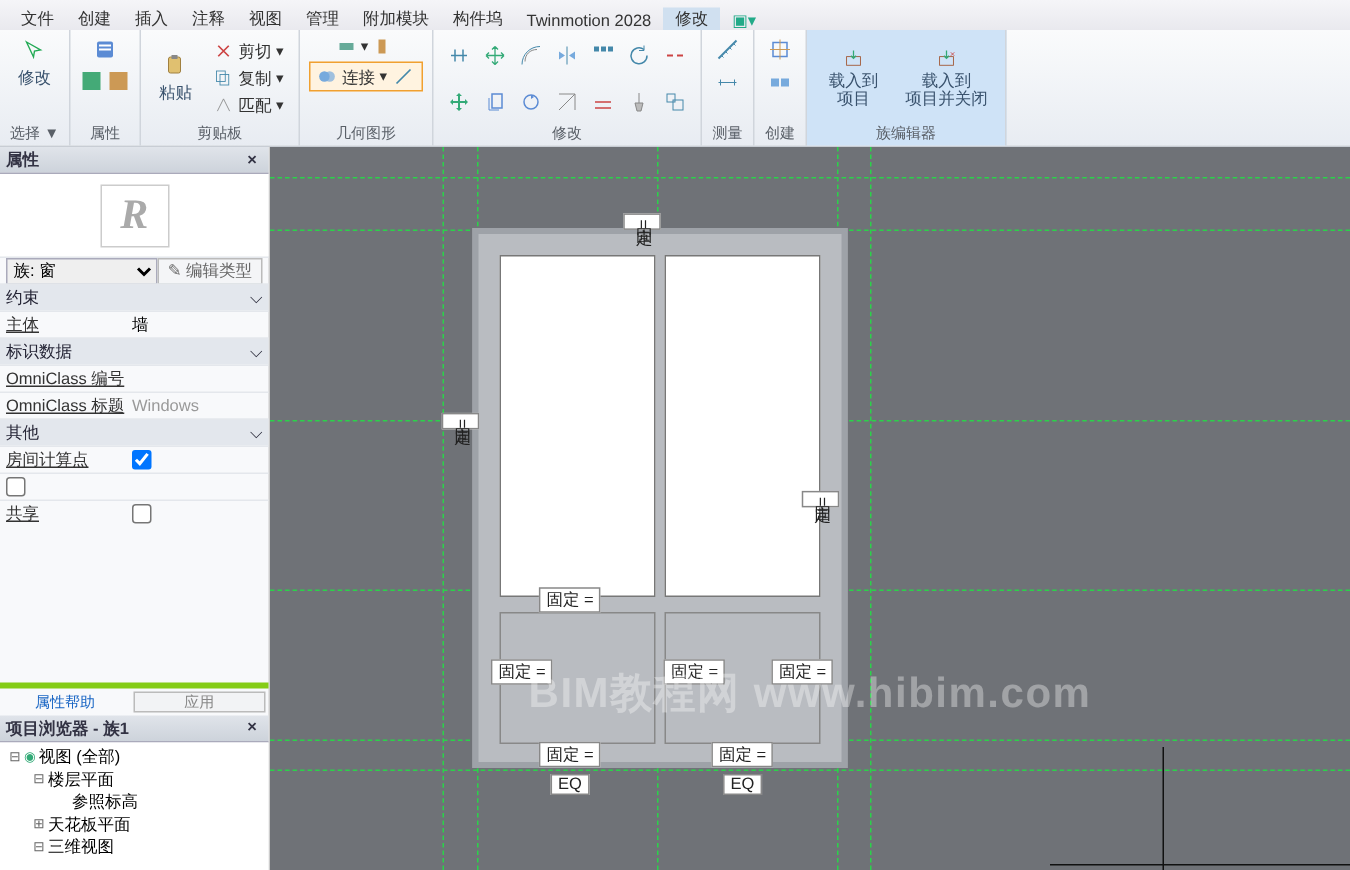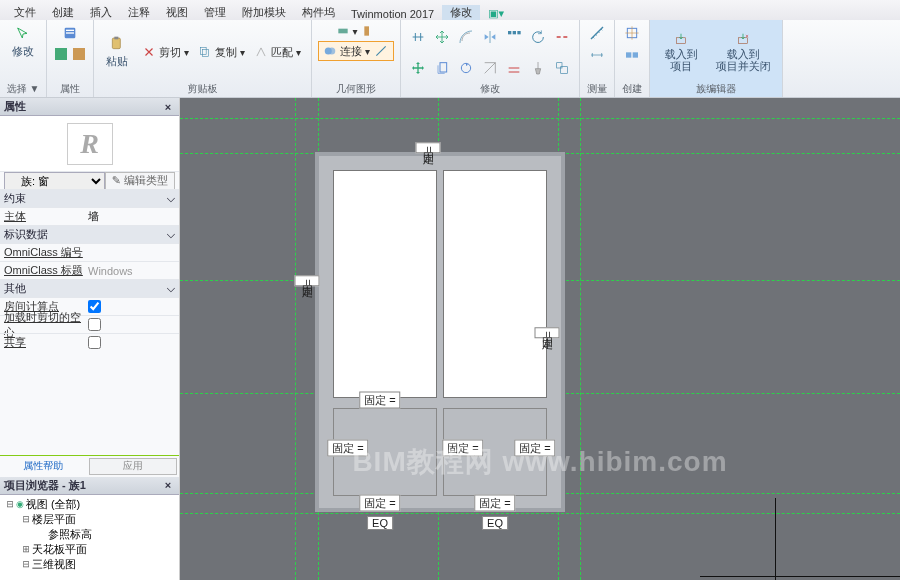--- a/index.html
+++ b/index.html
@@ -25,24 +25,24 @@
 .sidebar { position:absolute; left:0; top:98px; width:180px; height:482px; background:#f8f9fb; border-right:1px solid #ccc; display:flex; flex-direction:column; }
 .palette-title { background:linear-gradient(#e0e4ea,#cdd3db); height:18px; display:flex; align-items:center; padding:0 4px; border-bottom:1px solid #aab; font-weight:bold; color:#334; }
 .palette-title .x { margin-left:auto; width:14px; text-align:center; cursor:pointer; }
 .prop-pic { height:55px; display:flex; align-items:center; justify-content:center; background:#fff; }
 .prop-pic .logo { width:46px; height:42px; border:1px solid #ccc; display:flex; align-items:center; justify-content:center; font:italic bold 28px Georgia; color:#aaa; }
 .prop-row { display:flex; align-items:center; height:18px; padding:0 4px; border-top:1px solid #e4e7ec; }
 .prop-row input[type=text]{ flex:1; height:15px; font-size:11px; border:1px solid #aab; padding:0 2px; }
 .prop-row .lbl { width:84px; color:#333;text-decoration:underline; }
 .prop-row.section { background:#e3e7ed; font-weight:normal; color:#223; }
 .prop-row.section .tri { margin-left:auto; }
-select { flex:1; height:18px; font-size:11px; border:1px solid #aab;padding-left:12px; }
+select { flex:1; height:18px; font-size:11px; border:1px solid #aab; }
 .editbtn { border:1px solid #bbb; background:#f4f5f7; height:18px; padding:0 6px; font-size:10px; color:#666; display:flex;align-items:center;gap:3px; }
 .chk { width:13px; height:13px; }
-.prop-footer { margin-top:auto; display:flex; height:22px; border-top:1px solid #84cc16; }
+.prop-footer { margin-top:auto; display:flex; height:22px; border-top:4px solid #84cc16; }
 .prop-footer div { flex:1; display:flex; align-items:center; justify-content:center; font-size:10px; }
 .prop-footer .hl { color:#1a66c4; }
 .prop-footer .btn { border:1px solid #bbb; margin:2px; background:#f2f3f5; color:#888; }
 
 .browser { flex:1; display:flex; flex-direction:column; min-height:0; }
 .tree { flex:1; overflow:auto; background:#fff; font-size:11px; padding-top:2px; }
 .tnode { display:flex; align-items:center; height:15px; padding-left:4px; cursor:pointer; white-space:nowrap; }
 .tw { width:12px; text-align:center; color:#666; font-size:9px; }
 
 .canvas { position:absolute; left:180px; top:98px; width:720px; height:482px; background:#6f7277; overflow:hidden; }
@@ -62,21 +62,21 @@
 
 <div class="menubar">
   <span>文件</span>
   <span>创建</span>
   <span>插入</span>
   <span>注释</span>
   <span>视图</span>
   <span>管理</span>
   <span>附加模块</span>
   <span>构件坞</span>
-  <span>Twinmotion 2017</span>
+  <span>Twinmotion 2028</span>
   <span class="active">修改</span>
   <span style="color:#2a8">▣▾</span>
 </div>
 
 <div class="ribbon">
 
   <div class="rgroup">
     <div class="icons col">
       <div class="ibtn big">
         <svg viewBox="0 0 24 24">
@@ -115,21 +115,21 @@
 
   <div class="rgroup">
     <div class="icons">
       <div class="ibtn big">
         <svg viewBox="0 0 24 24">
             <rect x="5" y="3" width="12" height="16" rx="2" fill="#e0c070" stroke="#a08040"></rect>
             <rect x="8" y="1" width="6" height="4" fill="#888"></rect>
           </svg>
         <span>粘贴</span>
       </div>
-      <div style="display:flex;flex-direction:row;gap:1px">
+      <div style="display:flex;flex-direction:column;gap:1px">
         <div class="smalltxt"><svg viewBox="0 0 24 24">
               <path d="M6 6l12 12M18 6L6 18" stroke="#c44" stroke-width="2"></path>
             </svg><span>剪切</span> ▾</div>
         <div class="smalltxt"><svg viewBox="0 0 24 24">
               <rect x="4" y="4" width="10" height="12" fill="none" stroke="#48a"></rect>
               <rect x="8" y="8" width="10" height="12" fill="none" stroke="#48a"></rect>
             </svg><span>复制</span> ▾</div>
         <div class="smalltxt"><svg viewBox="0 0 24 24">
               <path d="M5 19l7-14 7 14" fill="none" stroke="#888"></path>
             </svg><span>匹配</span> ▾</div>
@@ -339,21 +339,20 @@
     </div>
   <div class="prop-row section">
       <span>其他</span>
       <span class="tri">⌵</span>
     </div>
   <div class="prop-row">
       <span class="lbl">房间计算点</span>
       <input class="chk" type="checkbox" checked="" style="">
     </div>
   <div class="prop-row">
-      <span class="lbl">加载时剪切的空心</span>
       <input class="chk" type="checkbox" style="">
     </div>
   <div class="prop-row">
       <span class="lbl">共享</span>
       <input class="chk" type="checkbox" style="">
     </div>
   <div style="flex:1"></div>
   <div class="prop-footer">
     <div class="hl">属性帮助</div>
     <div class="btn">应用</div>

